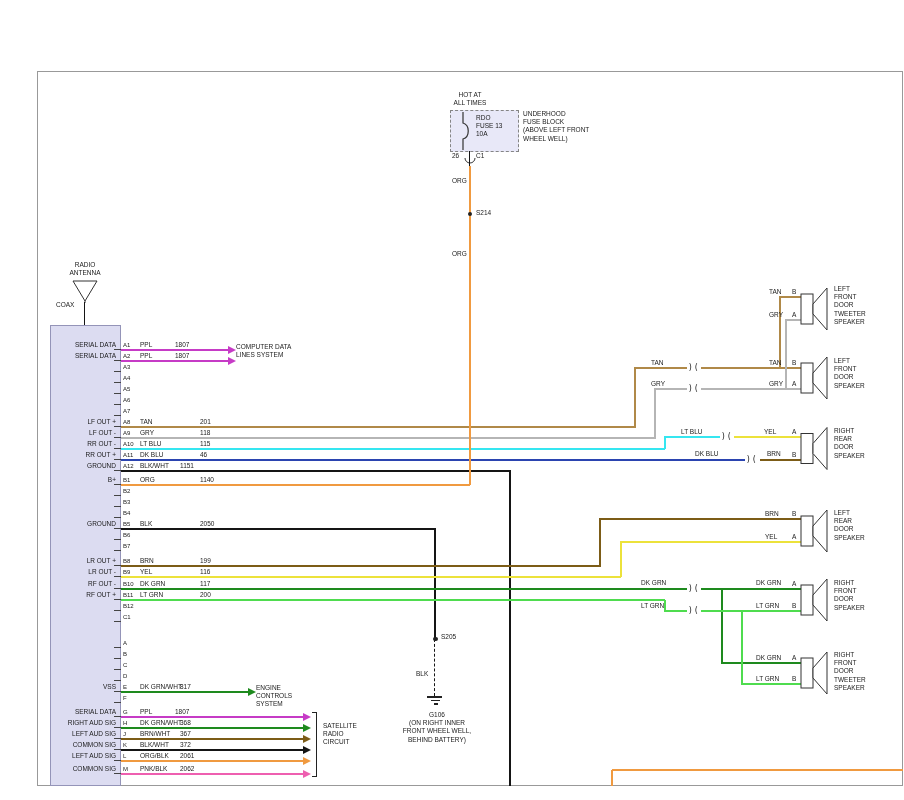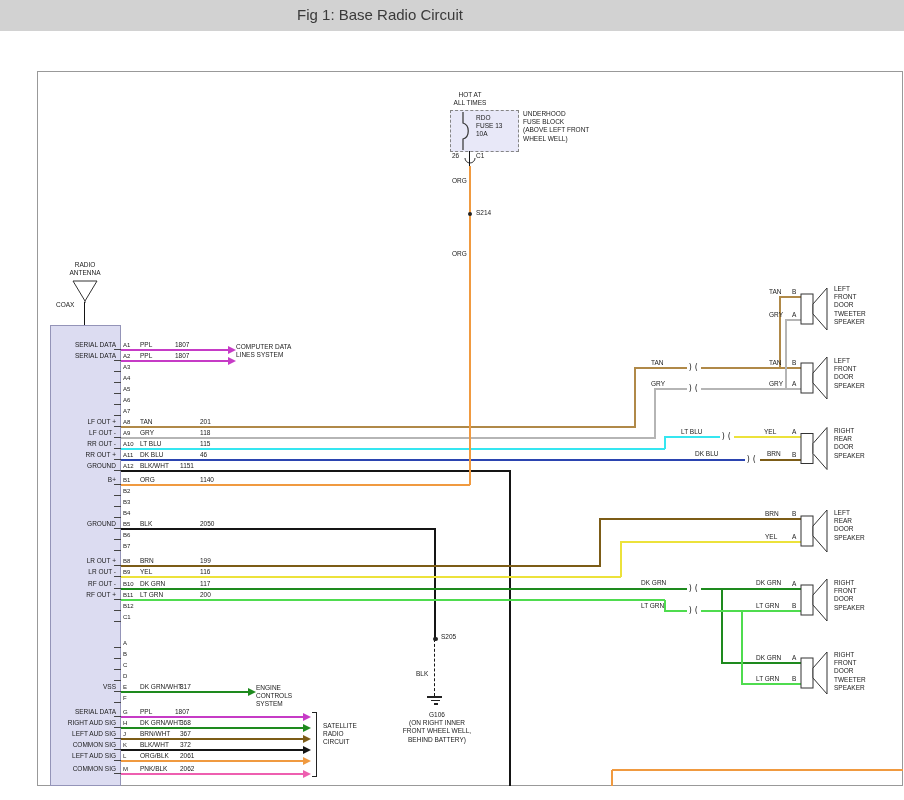--- a/index.html
+++ b/index.html
@@ -17,23 +17,20 @@
   .seg{position:absolute}
   .arrow{position:absolute;width:0;height:0;border-top:4px solid transparent;border-bottom:4px solid transparent;border-left:8px solid #000}
   .conn{position:absolute;font:8px/9px "DejaVu Sans Mono",monospace;background:#fff;color:#222;letter-spacing:1px;padding:0 1px}
   .dot{position:absolute;width:4.5px;height:4.5px;border-radius:50%;background:#222}
   svg{position:absolute;overflow:visible}
 </style>
 </head>
 <body>
 
 <div id="canvas">
-  <div class="titlebar">
-    <div class="title">Fig 1: Base Radio Circuit</div>
-  </div>
   <div class="frame"></div>
 
   <div class="lbl c" style="left:444px;top:91px;width:52px">HOT AT
 ALL TIMES</div>
   <div class="fusebox"></div>
   <svg width="18" height="38" style="left:454px;top:112px">
     <path d="M9 0 V11 C16 13 16 25 9 27 V38" fill="none" stroke="#333" stroke-width="1.2"></path>
   </svg>
   <div class="lbl" style="left:476px;top:114px">RDO
 FUSE 13

